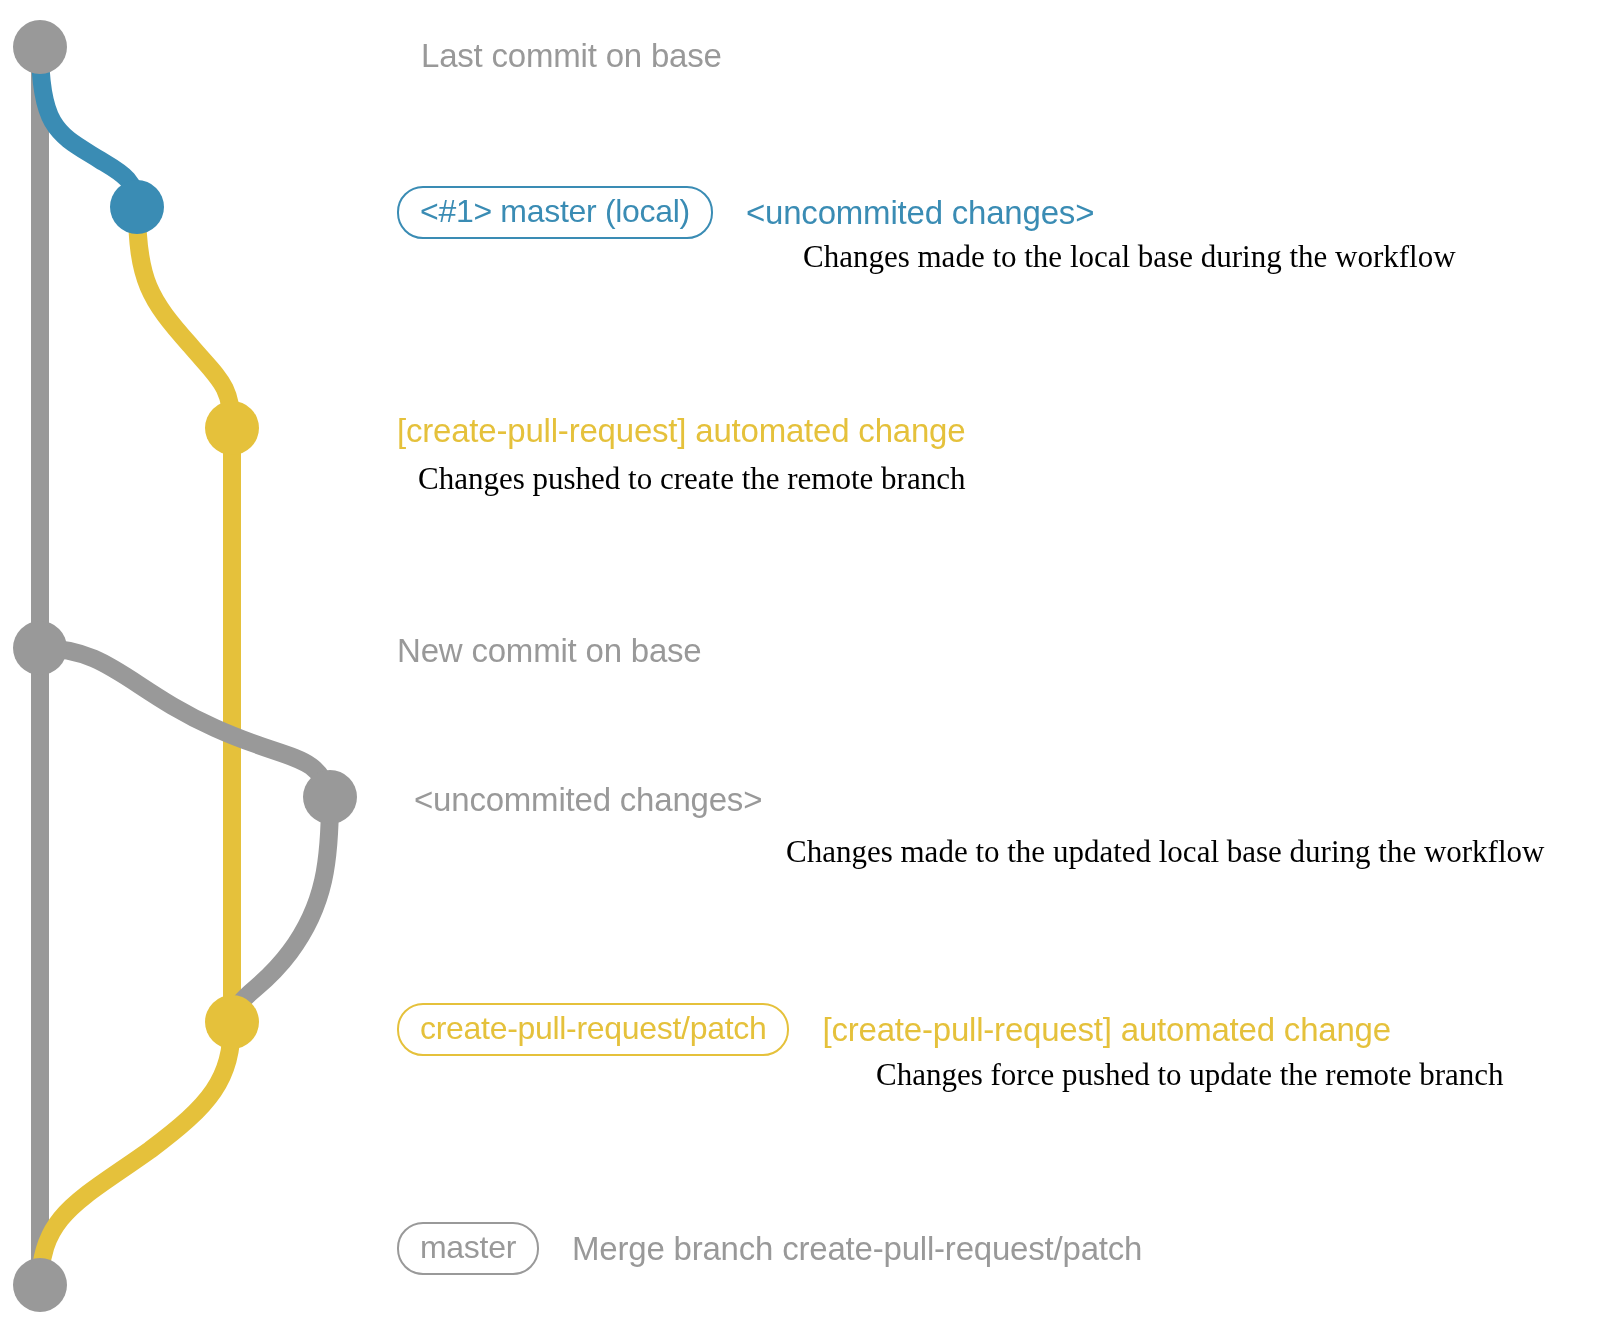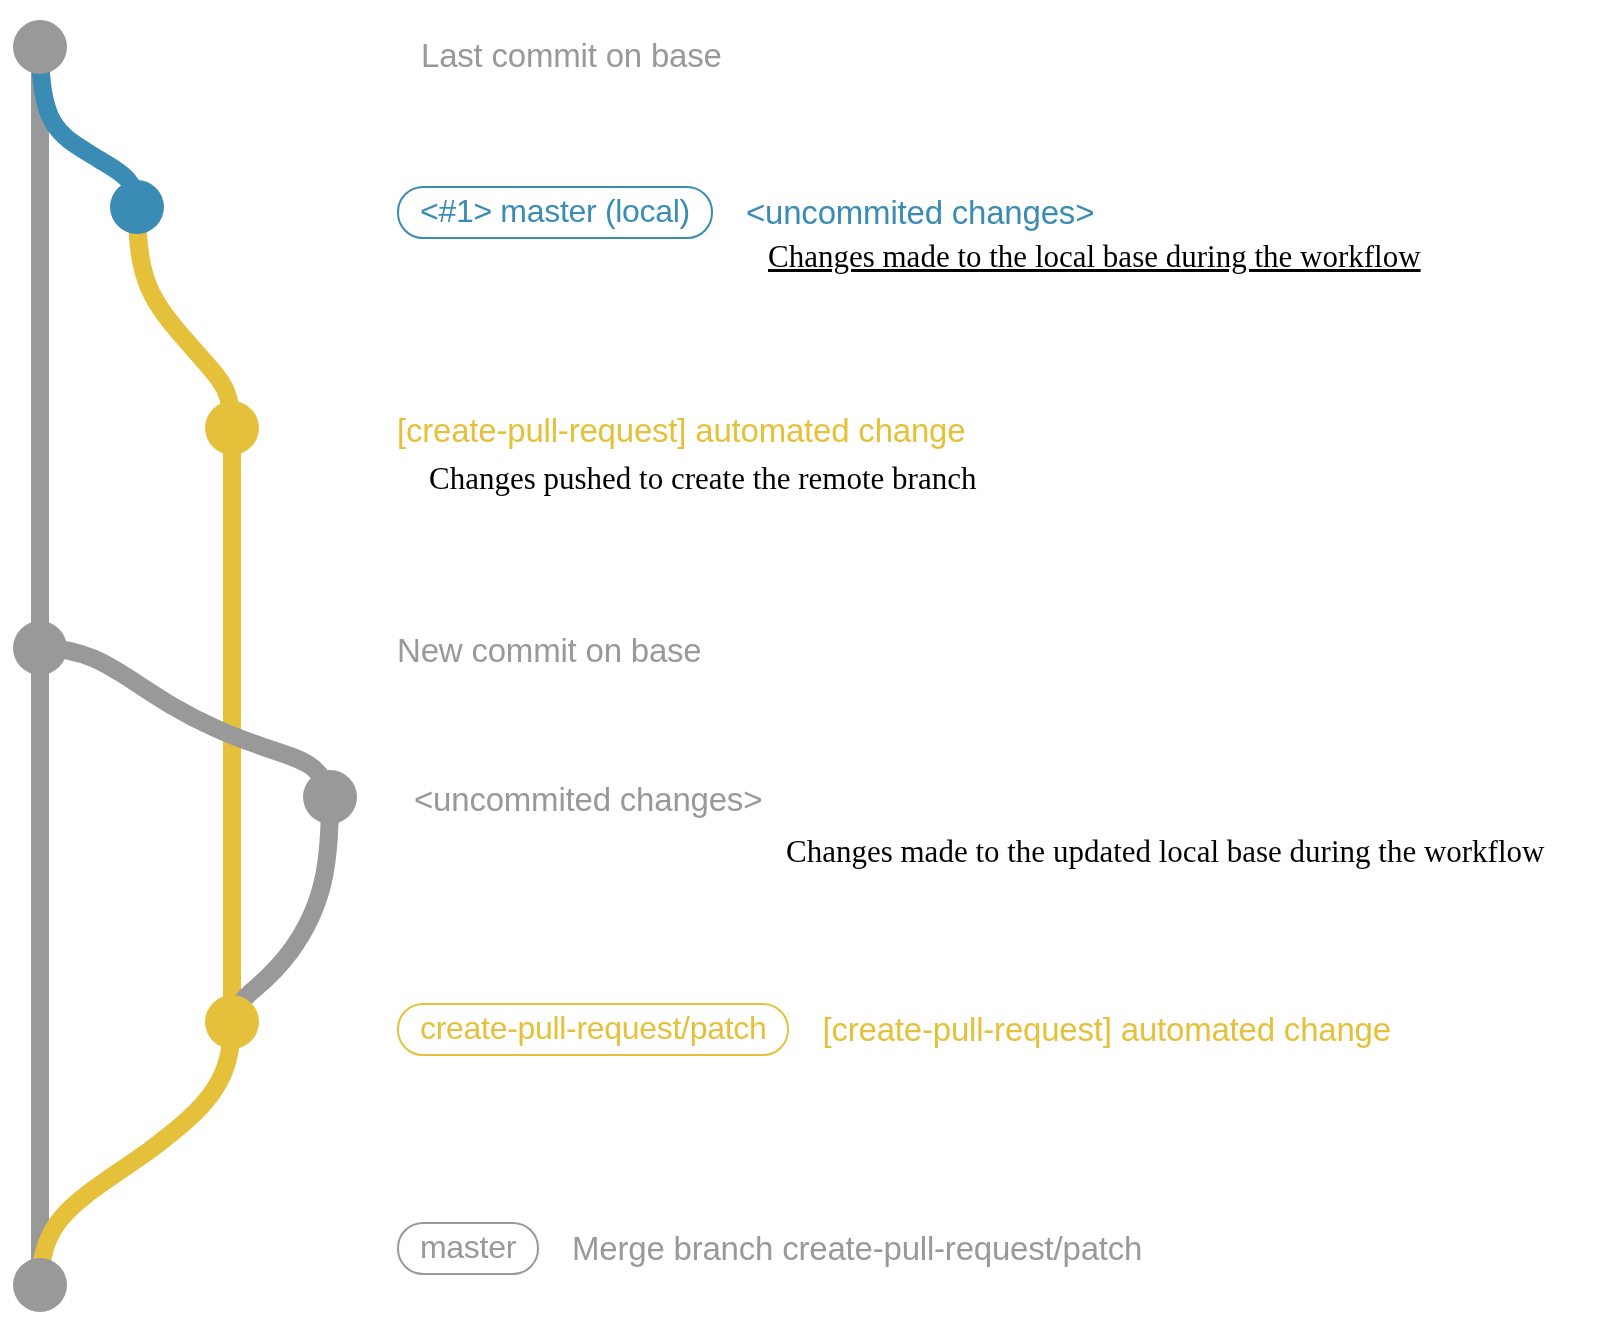--- a/index.html
+++ b/index.html
@@ -110,38 +110,39 @@
 <div class="label-layer">
 
   <div class="plain-row" id="r0" style="left: 397px; top: 37px; margin-left: 24px;">
     <span class="subject c-gray">Last commit on base</span>
   </div>
 
   <div class="badge-row" id="r1" style="left: 397px; top: 186px;">
     <span class="ref-badge c-blue">&lt;#1&gt; master (local)</span>
     <span class="subject c-blue">&lt;uncommited changes&gt;</span>
   </div>
-  <div class="desc" id="d1" style="left: 768px; top: 239px; text-decoration: underline;">Changes made to the local base during the workflow</div>
+  <div class="desc" id="d1" style="left: 803px; top: 239px;">Changes made to the local base during the workflow</div>
 
   <div class="plain-row" id="r2" style="left: 397px; top: 412px;">
     <span class="subject c-yellow">[create-pull-request] automated change</span>
   </div>
-  <div class="desc" id="d2" style="left: 429px; top: 461px;">Changes pushed to create the remote branch</div>
+  <div class="desc" id="d2" style="left: 418px; top: 461px;">Changes pushed to create the remote branch</div>
 
   <div class="plain-row" id="r3" style="left: 397px; top: 632px; text-align: right;">
     <span class="subject c-gray">New commit on base</span>
   </div>
 
   <div class="badge-row" id="r4" style="left: 397px; top: 781px;">
     <span class="subject c-gray">&lt;uncommited changes&gt;</span>
   </div>
   <div class="desc" id="d4" style="left: 786px; top: 834px;">Changes made to the updated local base during the workflow</div>
 
   <div class="badge-row" id="r5" style="left: 397px; top: 1003px;">
     <span class="ref-badge c-yellow">create-pull-request/patch</span>
     <span class="subject c-yellow">[create-pull-request] automated change</span>
   </div>
+  <div class="desc" id="d5" style="left: 876px; top: 1057px;">Changes force pushed to update the remote branch</div>
 
   <div class="badge-row" id="r6" style="left: 397px; top: 1222px;">
     <span class="ref-badge c-gray">master</span>
     <span class="subject c-gray">Merge branch create-pull-request/patch</span>
   </div>
 </div>
 
 </body></html>

